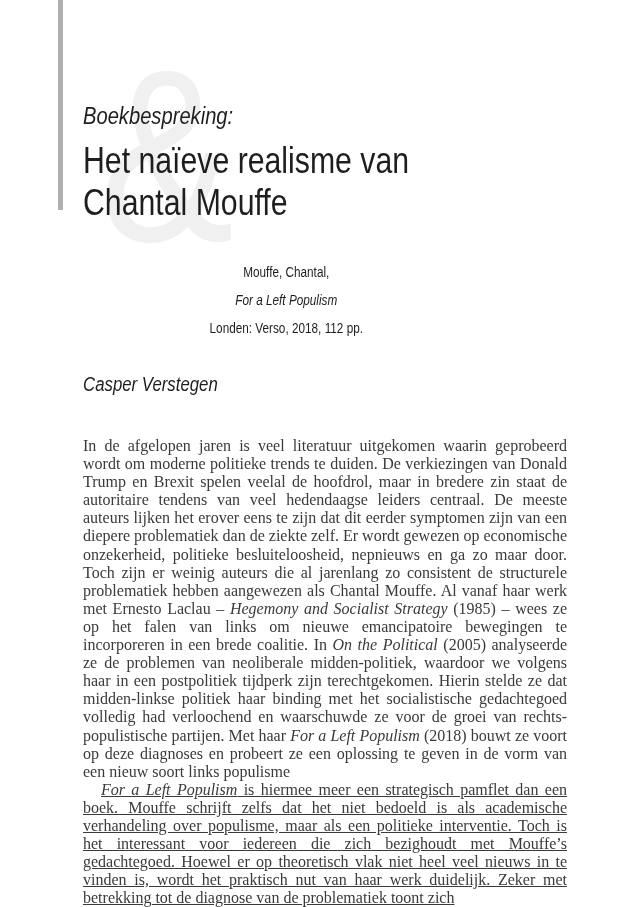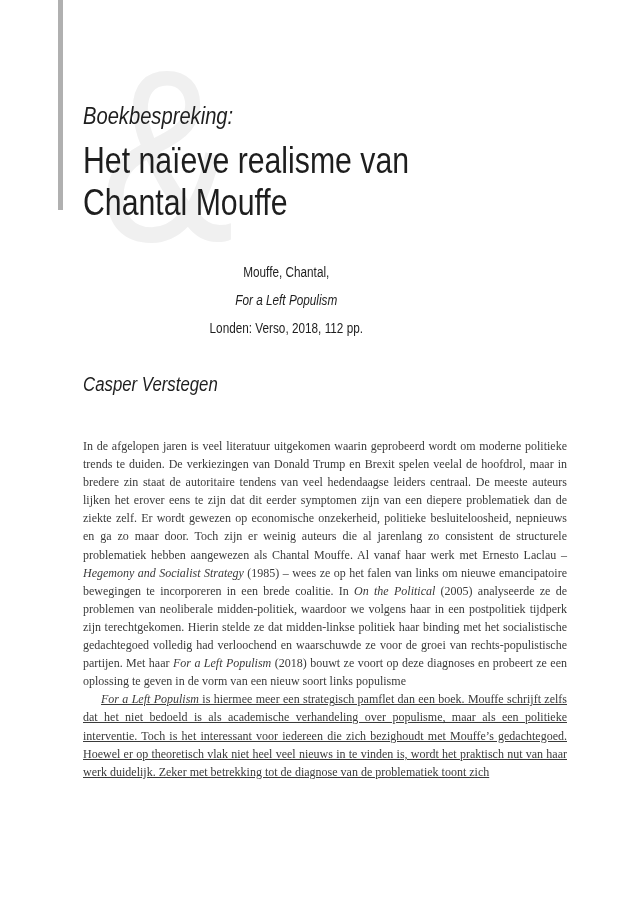--- a/index.html
+++ b/index.html
@@ -83,21 +83,21 @@
     margin-top: 30px;
     font-size: 20px;
     line-height: 24px;
     font-style: italic;
     font-weight: 400;
     color: var(--heading, #1e1e1e);
   }
   .body-text {
     margin-top: 41px;
     font-family: "Liberation Serif", serif;
-    font-size: 12px;
+    font-size: 16px;
     line-height: 18.1px;
     color: var(--body_text, #3a3a3a);
     text-align: justify;
     hyphens: auto;
   }
   .body-text p {
     margin: 0;
   }
   .body-text p.indent {
     text-indent: 18px;

